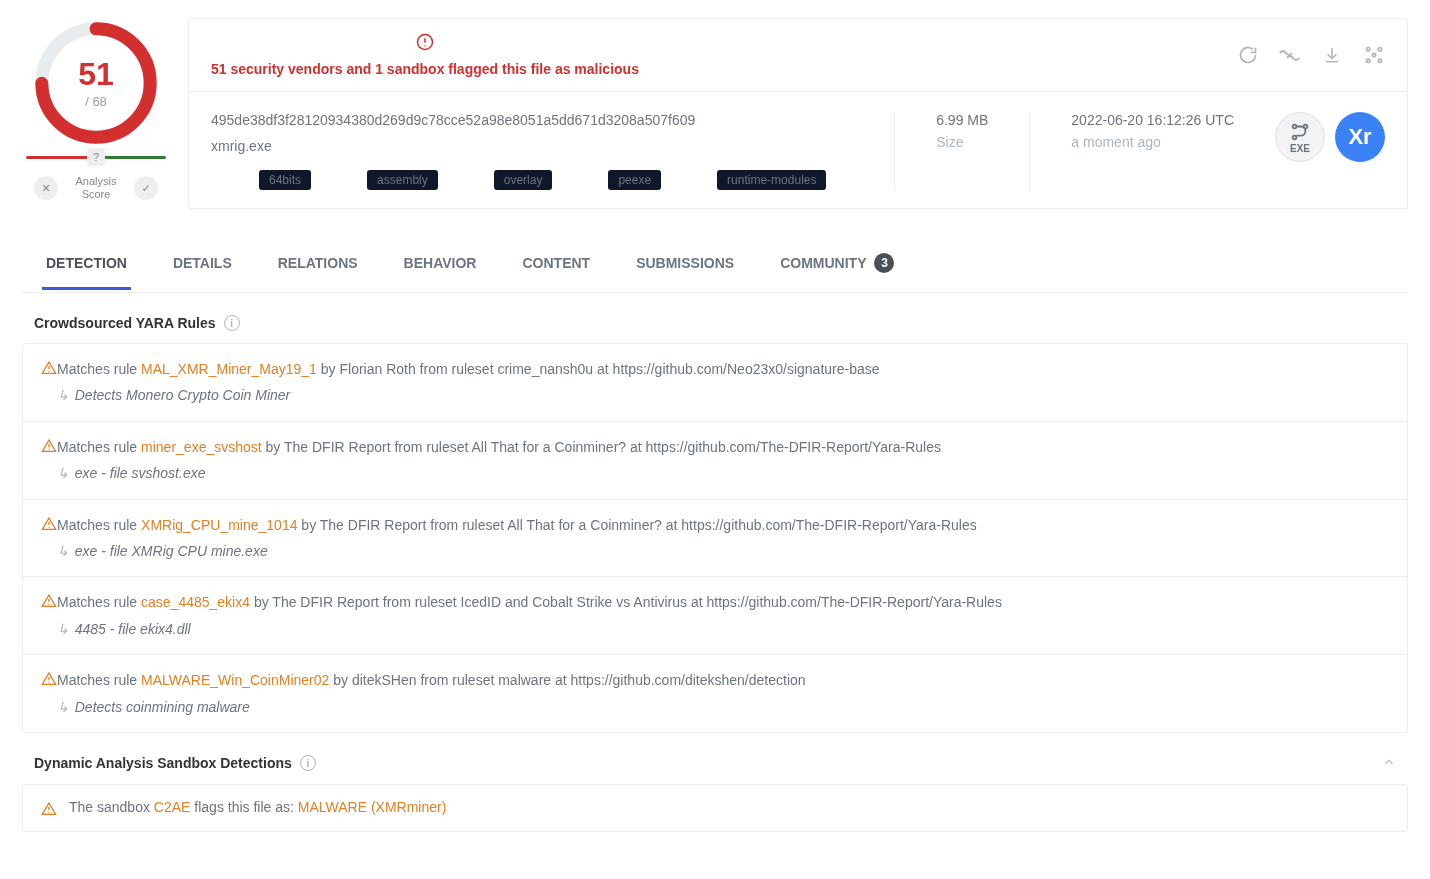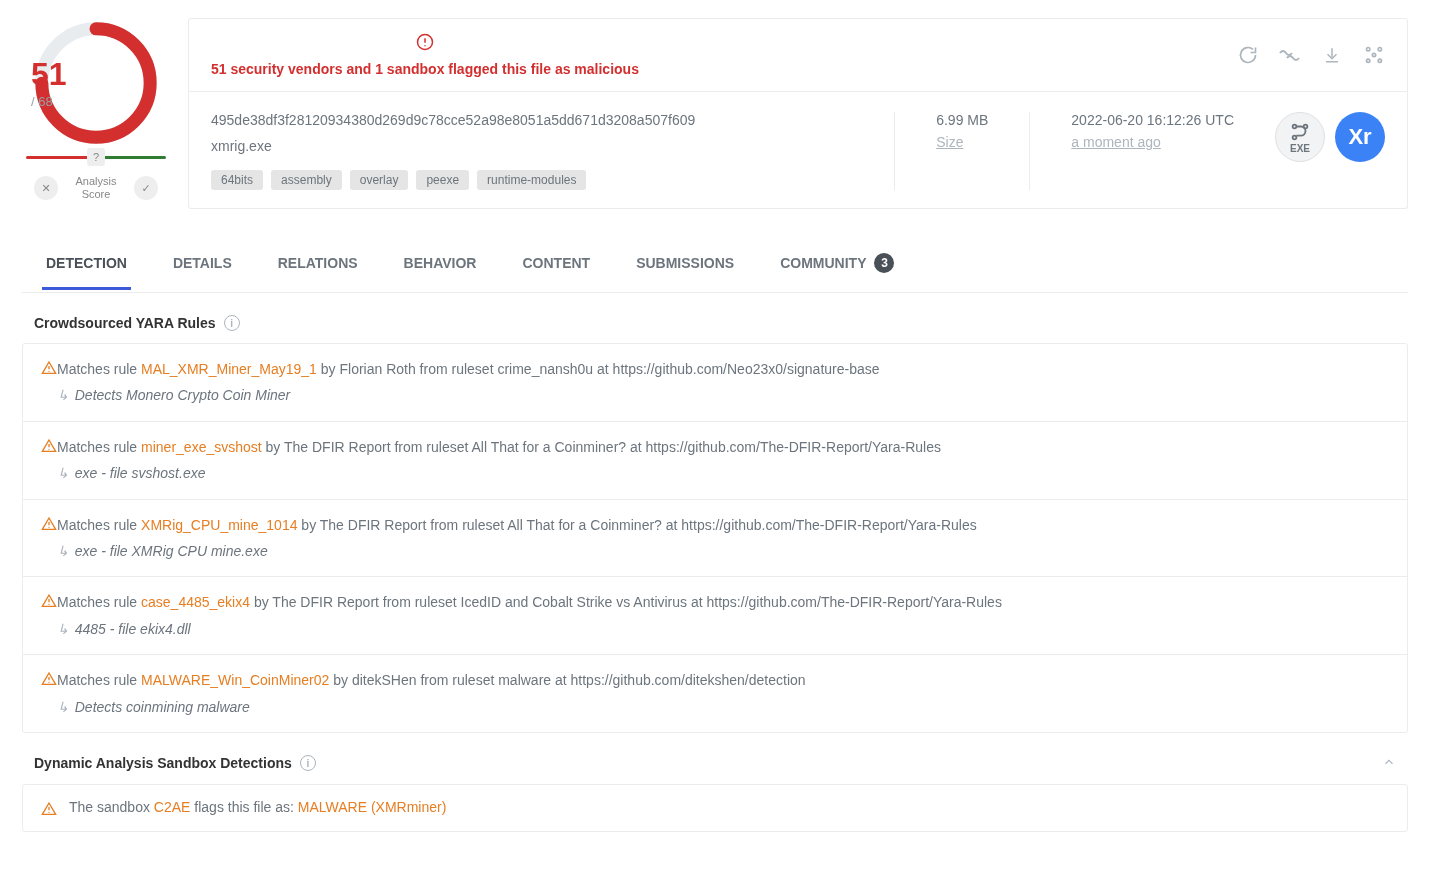--- a/index.html
+++ b/index.html
@@ -2,21 +2,21 @@
 <html><head>
 <meta charset="utf-8">
 <style>
   * { box-sizing: border-box; margin: 0; padding: 0; }
   body { font-family: Arial, Helvetica, sans-serif; font-size: 14px; color: #333; background: #fff; }
   .page { width: 1430px; padding: 18px 22px; }
 
   .top-row { display: flex; align-items: flex-start; gap: 18px; }
   .left-col { width: 148px; display: flex; flex-direction: column; align-items: center; flex-shrink: 0; }
   .gauge-wrap { position: relative; width: 130px; height: 130px; }
-  .gauge-center { position: absolute; inset: 0; display: flex; flex-direction: column; justify-content: center; }
+  .gauge-center { position: absolute; inset: 0; display: flex; flex-direction: column; align-items: center; justify-content: center; }
   .gauge-score { font-size: 32px; font-weight: 600; color: #d32f2f; line-height: 1; }
   .gauge-total { font-size: 13px; color: #9aa0a6; margin-top: 4px; }
   .score-bar-row { position: relative; width: 140px; margin-top: 8px; }
   .score-bar { display: flex; height: 3px; border-radius: 2px; overflow: hidden; }
   .bar-red { background: #d32f2f; width: 50%; }
   .bar-green { background: #2e7d32; width: 50%; }
   .score-q { position: absolute; left: 50%; top: -8px; transform: translateX(-50%); width: 18px; height: 18px; background: #eee; border-radius: 3px; font-size: 11px; color: #888; display: flex; align-items: center; justify-content: center; }
   .community-row { display: flex; align-items: center; gap: 8px; margin-top: 16px; font-size: 11px; color: #888; }
   .cbtn { width: 24px; height: 24px; border-radius: 50%; background: #eee; display: flex; align-items: center; justify-content: center; color: #888; cursor: pointer; }
   .community-label { text-align: center; line-height: 1.2; width: 60px; }
@@ -26,24 +26,24 @@
   .alert-left { display: flex; align-items: center; gap: 10px; color: #d32f2f; font-weight: 600; flex-direction: column; }
   .alert-icon svg { display: block; }
   .alert-actions { display: flex; gap: 20px; color: #adb5bd; }
   .aicon { width: 22px; height: 22px; cursor: pointer; display: flex; align-items: center; justify-content: center; }
 
   .info-card { display: flex; align-items: flex-start; border: 1px solid #ececec; border-top: none; padding: 20px 22px 18px; gap: 41px; border-radius: 0 0 3px 3px; }
   .info-hash { color: #6c757d; font-size: 14px; margin-bottom: 10px; word-break: break-all; }
   .info-name { color: #6c757d; font-size: 14px; margin-bottom: 16px; }
   .info-main { flex: 1 1 auto; min-width: 0; }
   .tags-row { display: flex; flex-wrap: wrap; gap: 8px; }
-  .tag { background: #e5e5e5; color: #6c757d; font-size: 12px; padding: 3px 10px; border-radius: 3px; }
+  .tag { background: #0f172a; color: #6c757d; font-size: 12px; padding: 3px 10px; border-radius: 3px; margin-left: 48px; }
   .info-sep { width: 1px; background: #ececec; align-self: stretch; }
   .info-size, .info-time { font-size: 14px; color: #6c757d; }
-  .info-size .label, .info-time .label { margin-top: 6px; color: #adb5bd; text-decoration: underline; }
+  .info-size .label, .info-time .label { margin-top: 6px; color: #adb5bd; }
   .info-icons { display: flex; gap: 10px; margin-left: auto; }
   .ficon { width: 50px; height: 50px; border-radius: 50%; display: flex; flex-direction: column; align-items: center; justify-content: center; font-size: 10px; font-weight: 700; }
   .ficon-exe { background: #f1f3f4; color: #6c757d; border: 1px solid #e0e0e0; }
   .ficon-xr { background: #3b82f6; color: #fff; font-size: 22px; }
 
   .tabs { display: flex; align-items: center; border-bottom: 1px solid #ececec; margin-top: 28px; padding: 0 20px; gap: 38px; text-align: center; }
   .tab { padding: 16px 4px; font-size: 14px; font-weight: 700; color: #6c757d; cursor: pointer; border-bottom: 3px solid transparent; display: flex; align-items: center; gap: 8px; }
   .tab.active { border-bottom-color: #3b5bdb; color: #495057; }
   .badge { background: #495057; color: #fff; border-radius: 50%; width: 20px; height: 20px; font-size: 12px; display: flex; align-items: center; justify-content: center; }
 

